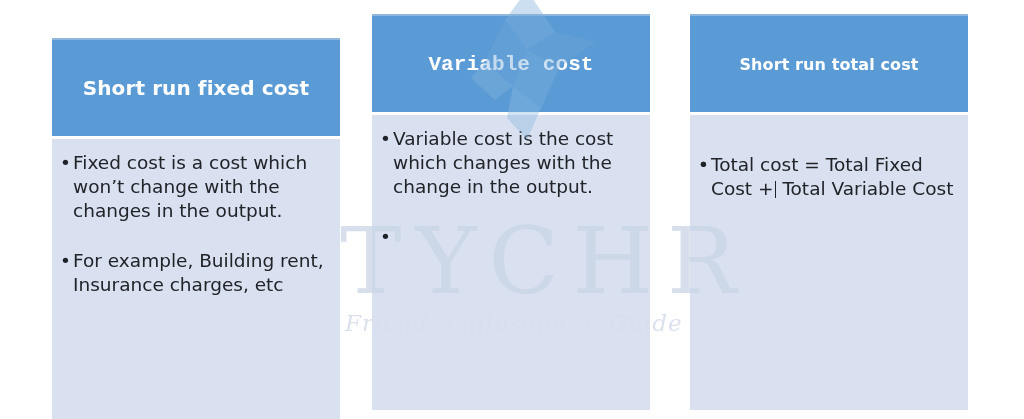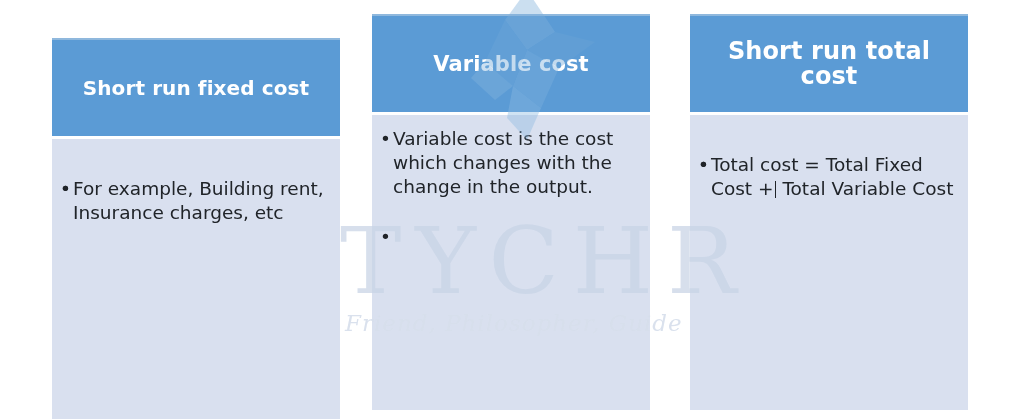--- a/index.html
+++ b/index.html
@@ -79,22 +79,22 @@
     line-height: 25px;
     display: flex;
     align-items: center;
     justify-content: center;
     text-align: center;
     padding: 0 14px;
     box-sizing: border-box;
     border-top: 2px solid #8fb8dd;
     letter-spacing: 0.1px;
   }
-  .col-2 .col-header { font-size: 21px; }
-  .col-3 .col-header { font-size: 24px; }
+  .col-2 .col-header { font-size: 21px; font-family: Liberation Mono, monospace; }
+  .col-3 .col-header { font-size: 16px; }
 
   .col-body {
     background: #d9e0ef;
     height: 295px;
     box-sizing: border-box;
     padding: 12px 6px 10px 6px;
     margin-top: 3px;
   }
 
   .bullet-list {
@@ -150,20 +150,21 @@
   <div class="wm-word">TYCHR</div>
   <div class="wm-tag">Friend, Philosopher, Guide</div>
 </div>
 
 <div class="column col-1">
   <div class="col-header">Short run fixed cost</div>
   <div class="col-body">
     <ul class="bullet-list">
       <li class="bullet-item">
         <span class="dot">•</span>
+        <span class="bullet-text">Fixed cost is a cost which won’t change with the changes in the output.</span>
       </li>
       <li class="bullet-item">
         <span class="dot">•</span>
         <span class="bullet-text">For example, Building rent, Insurance charges, etc</span>
       </li>
     </ul>
   </div>
 </div>
 
 <div class="column col-2">

